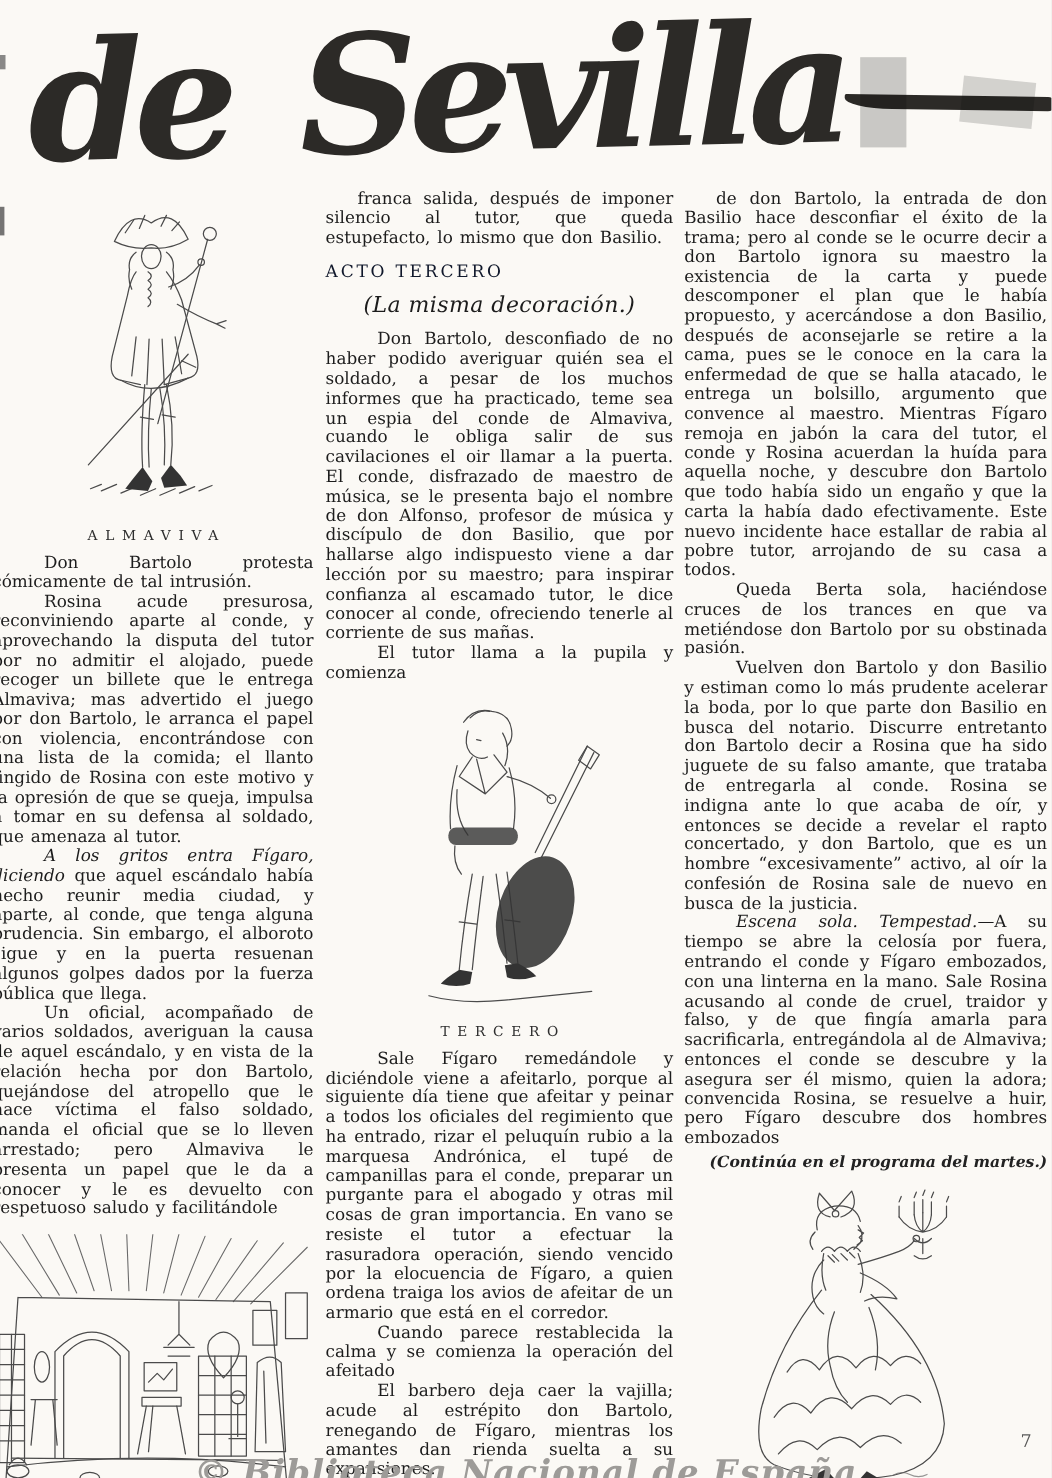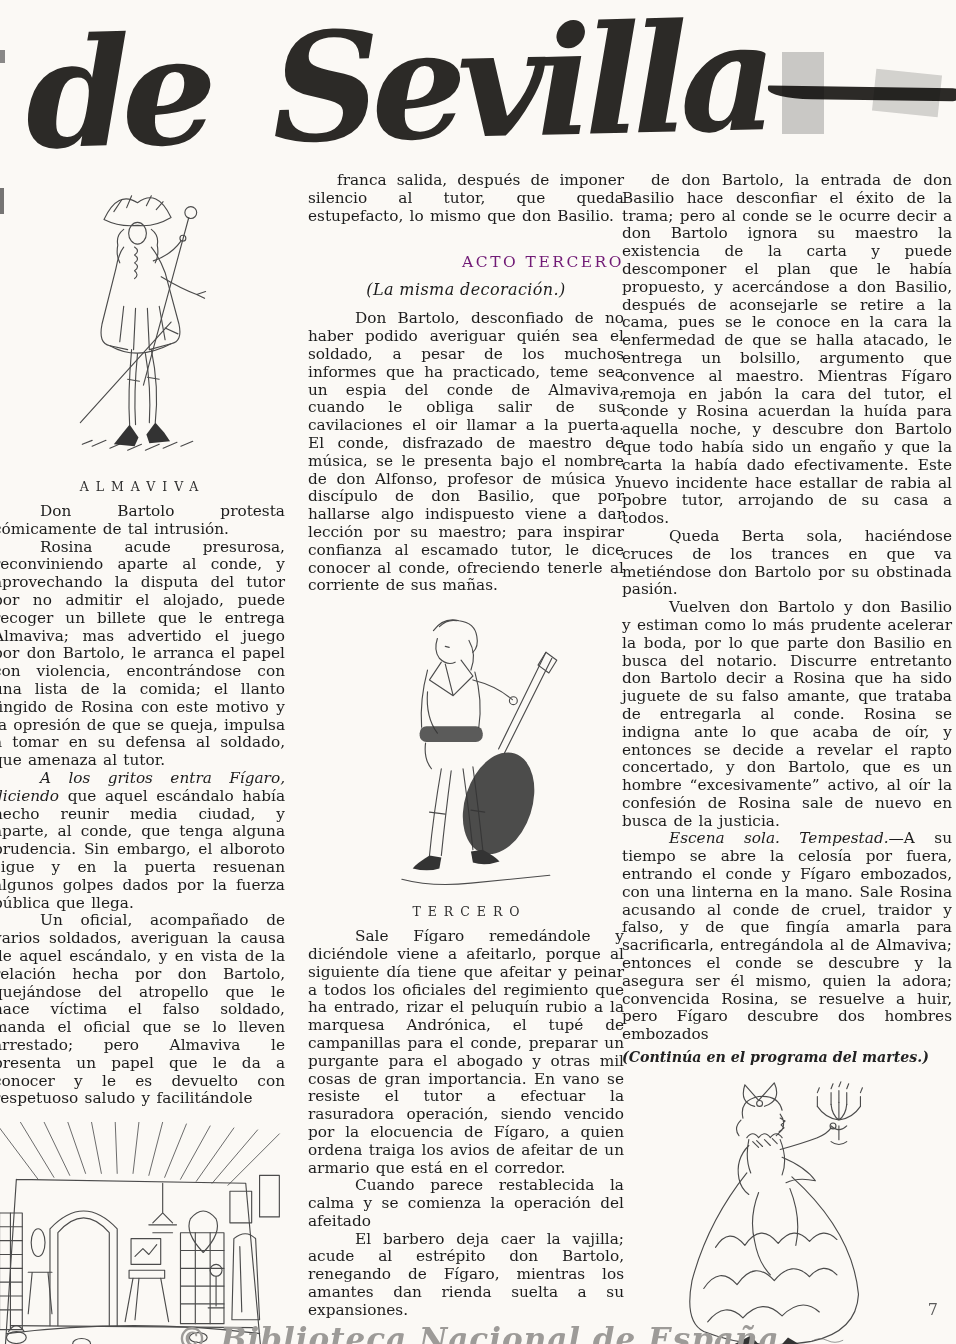--- a/index.html
+++ b/index.html
@@ -14,30 +14,30 @@
               border-radius:2px 10px 10px 60px / 2px 9px 9px 13px;transform:rotate(2.2deg);}
   .scan-smudge1{position:absolute;left:782px;top:52px;width:42px;height:82px;background:#909090;
                 opacity:.45;mix-blend-mode:multiply;}
   .scan-smudge2{position:absolute;left:874px;top:72px;width:66px;height:42px;background:#9a9a9a;
                 opacity:.4;mix-blend-mode:multiply;transform:rotate(6deg);}
   .edge-mark1{position:absolute;left:0;top:50px;width:5px;height:13px;background:#4c4c4c;opacity:.65;}
   .edge-mark2{position:absolute;left:0;top:188px;width:4px;height:26px;background:#3c3c3c;opacity:.7;}
   
   .col{position:absolute;top:172px;}
   .col-left{left:-7px;width:292px;}
-  .col-mid{left:308px;width:316px;}
+  .col-mid{left:296px;width:316px;}
   .col-right{left:622px;width:330px;}
   .para{margin:0;font-size:15.3px;line-height:17.8px;text-align:justify;text-indent:18px;
         word-spacing:1.4px;}
   .para.noindent{text-indent:0;}
   .para .lead{font-style:italic;margin-left:29px;}
-  .act-heading{font-size:15.5px;font-weight:normal;letter-spacing:2.5px;text-align:right;
-               margin:28px 0 9px;color:#701a75;}
-  .act-sub{font-size:16px;font-style:italic;text-align:center;margin:0 0 11px;letter-spacing:.4px;}
-  .continuation{font-size:14.2px;font-style:italic;font-weight:bold;text-align:left;
+  .act-heading{font-size:15.5px;font-weight:normal;letter-spacing:2.5px;text-align:left;
+               margin:13px 0 9px;color:#0f172a;}
+  .act-sub{font-size:20px;font-style:italic;text-align:center;margin:0 0 11px;letter-spacing:.4px;}
+  .continuation{font-size:14.2px;font-style:italic;font-weight:bold;text-align:right;
                 margin:5px 0 10px;color:#222;}
   .fig-caption{font-size:12.5px;letter-spacing:7px;text-indent:7px;text-align:center;
                color:#2e2e2e;margin:3px 0 9px;}
   
   figure{margin:0;}
   .fig-almaviva{width:212px;margin:4px auto 0;}
   .fig-figaro{width:250px;margin:6px auto 0;}
   .fig-room{width:300px;margin:14px 0 0 -8px;}
   .fig-berta{width:246px;margin:4px auto 0;}
   .sketch{stroke:#4b4b4b;fill:none;stroke-width:1.15;stroke-linecap:round;stroke-linejoin:round;}
@@ -149,20 +149,21 @@
 
     <p class="para noindent"><i class="lead"></i><span>franca salida, después de imponer silencio al tutor, que queda estupefacto, lo mismo que don Basilio.</span></p>
       </div>
 
     <h2 class="act-heading">ACTO TERCERO</h2>
     <div class="act-sub">(La misma decoración.)</div>
 
     <div>
 
     <p class="para"><i class="lead"></i><span>Don Bartolo, desconfiado de no haber podido averiguar quién sea el soldado, a pesar de los muchos informes que ha practicado, teme sea un espia del conde de Almaviva, cuando le obliga salir de sus cavilaciones el oir llamar a la puerta. El conde, disfrazado de maestro de música, se le presenta bajo el nombre de don Alfonso, profesor de música y discípulo de don Basilio, que por hallarse algo indispuesto viene a dar lección por su maestro; para inspirar confianza al escamado tutor, le dice conocer al conde, ofreciendo tenerle al corriente de sus mañas.</span></p>
+        <p class="para"><i class="lead"></i><span>El tutor llama a la pupila y comienza</span></p>
       </div>
 
     <figure class="fig-figaro">
       <svg viewBox="0 0 250 300" width="250" height="296">
         <g class="sketch">
           <path d="M92,30 q10,-14 26,-10 q16,2 18,16 q2,10 -4,16"></path>
           <path d="M98,26 q8,-8 18,-6"></path>
           <path d="M96,38 q-4,12 2,20 q8,8 16,4 M104,46 l4,1"></path>
           <path d="M128,40 q8,14 2,30"></path>
           <path d="M100,62 L88,80 L112,96 M120,60 L132,76 L112,96 M104,64 L112,96"></path>

